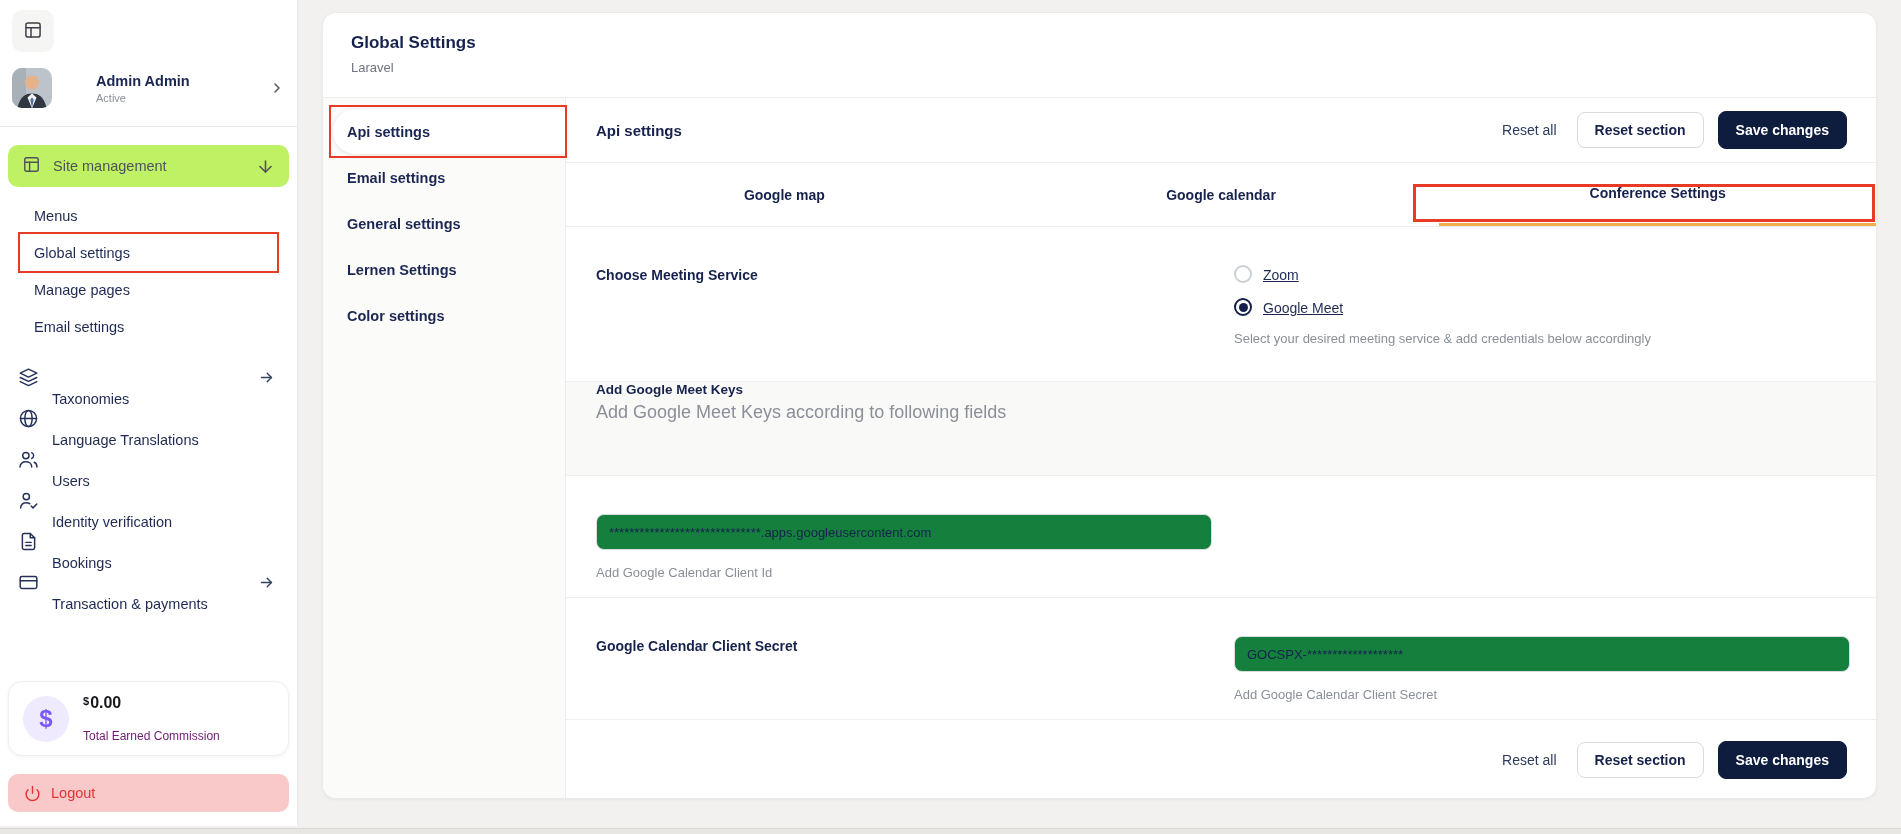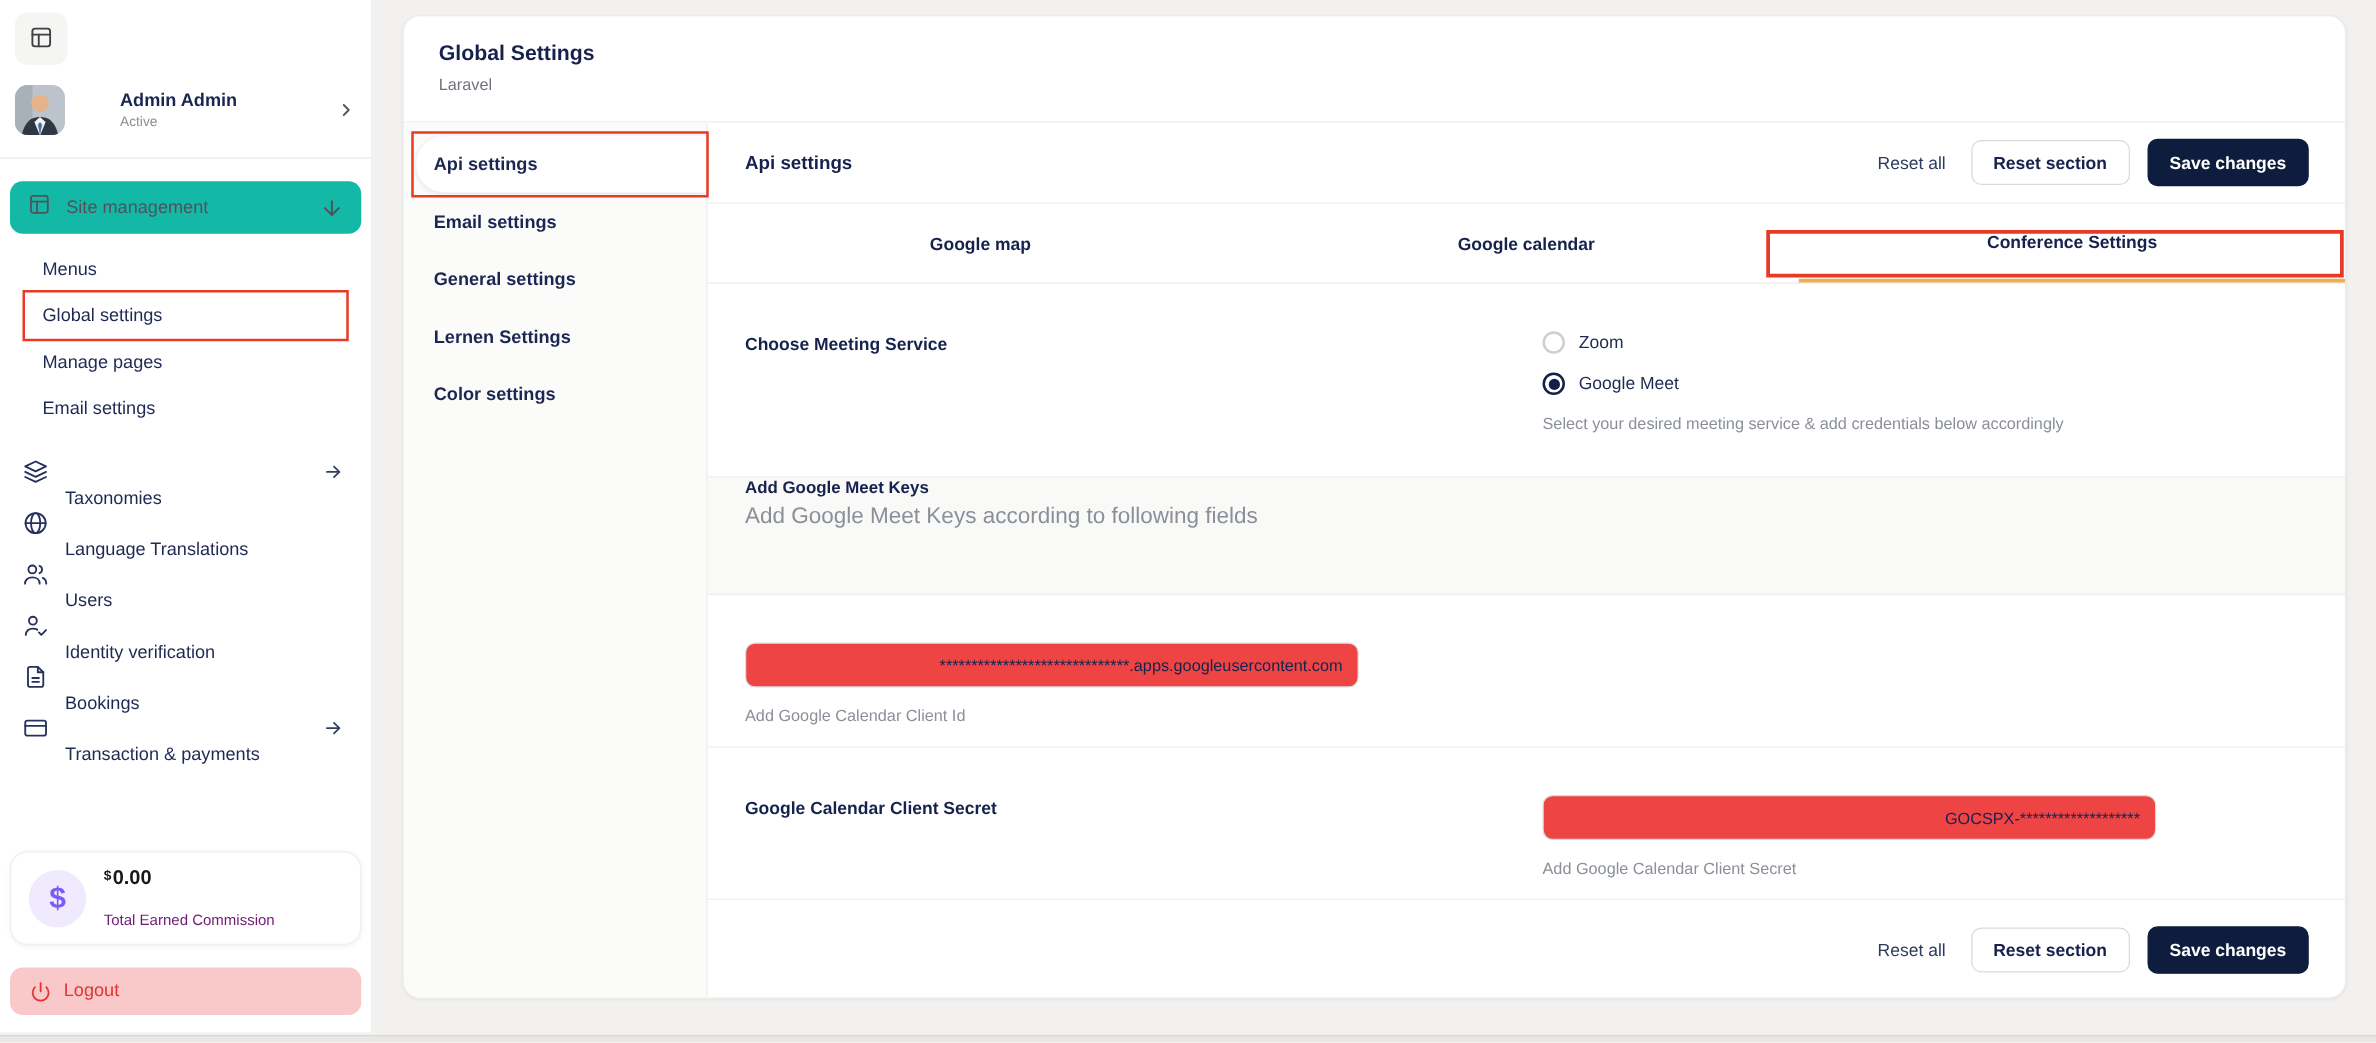--- a/index.html
+++ b/index.html
@@ -16,21 +16,21 @@
   .profile { display:flex; align-items:center; margin-top:16px; padding:0 4px; cursor:pointer;gap:32px; }
   .avatar { width:40px; height:40px; border-radius:10px; overflow:hidden; flex:0 0 40px; }
   .avatar svg { display:block; }
   .profile-text { margin-left:12px; min-width:0; }
   .profile-name { font-size:14.5px; font-weight:700; color:#1b2653; }
   .profile-status { font-size:11px; color:#8a8f98; margin-top:3px; }
   .profile-chev { margin-left:auto; color:#4b5563; display:flex; }
   .profile-chev svg { width:16px; height:16px; }
   .sb-divider { height:1px; background:#e7e7e5; margin:18px -8px 0; }
 
-  .group-pill { margin-top:18px; height:42px; background:#14b8a6; border-radius:10px; display:flex;
+  .group-pill { margin-top:18px; height:42px; background:#bef264; border-radius:10px; display:flex;
                 align-items:center; padding:0 14px; color:#52525b; cursor:pointer; }
   .group-pill svg { width:19px; height:19px; }
   .group-label { font-size:14.5px; margin-left:12px; }
   .group-arrow { margin-left:auto; display:flex; color:#52525b; }
 
   .sub-items { margin-top:10px; display:flex; flex-direction:column; }
   .sub-item { position:relative; height:37px; display:flex; align-items:center; padding-left:26px;
               font-size:14.5px; color:#1f2a52; cursor:pointer; }
   .annotation { position:absolute; border:2px solid #e73b26; pointer-events:none; z-index:5; }
   .sub-item .annotation { left:10px; right:10px; top:-2px; bottom:-2px; }
@@ -93,37 +93,37 @@
   .tab { flex:1; display:flex; align-items:center; justify-content:center; font-size:14px; font-weight:600;
          color:#16224d; cursor:pointer; }
   .tab.active { border-bottom:3px solid #f0ad4e; }
   .tabs .annotation { left:847px; width:462px; top:21px; height:38px; border-width:3px; }
 
   .form-scroll { flex:1; }
   .form-row { display:flex; padding:0 29px 0 30px; }
   .form-row .form-label { width:638px; flex:0 0 638px; font-size:14px; font-weight:700; color:#16224d; padding-top:40px; }
   .form-row .form-control { flex:1; padding-top:38px; }
   .row-service { height:154px; }
-  .radio-option { display:flex; align-items:flex-start; margin-bottom:15px; cursor:pointer; }
+  .radio-option { display:flex; align-items:flex-end; margin-bottom:15px; cursor:pointer;text-decoration:underline; }
   .radio { width:18px; height:18px; border-radius:50%; border:2px solid #cbd0d6; background:#fff;
            display:flex; align-items:center; justify-content:center; flex:0 0 18px; }
   .radio.checked { border-color:#13204a; }
   .radio.checked .dot { width:9px; height:9px; border-radius:50%; background:#13204a; }
   .radio-label { margin-left:11px; font-size:14px; color:#1f2a52; }
   .helper-text { font-size:13px; color:#8a8f98; }
   .row-service .helper-text { margin-top:10px; }
 
   .band { height:95px; background:#f9f9f8; border-top:1px solid #f0efed; border-bottom:1px solid #f0efed;
           display:flex; flex-direction:column; justify-content:flex-start; padding-left:30px; gap:5px; }
   .band-title { font-size:13.5px; font-weight:700; color:#16224d; }
   .band-sub { font-size:18px; color:#8a8f98; }
 
   .row-field { height:122px; border-bottom:1px solid #f0efed; }
-  .text-input { width:491px; height:36px; border:1px solid #d8dce1; border-radius:8px; padding:0 12px;
-                font-family:inherit; font-size:13px; color:#16224d; background:#ef4444; outline:none;text-align:right; }
+  .text-input { width:616px; height:36px; border:1px solid #d8dce1; border-radius:8px; padding:0 12px;
+                font-family:inherit; font-size:13px; color:#16224d; background:#15803d; outline:none; }
   .field-helper { margin-top:15px; }
 
   .form-footer { height:80px; display:flex; align-items:center; justify-content:flex-end; gap:14px;
                  padding-right:29px; }
 </style>
 </head>
 <body>
 
 <div class="screen">
 

